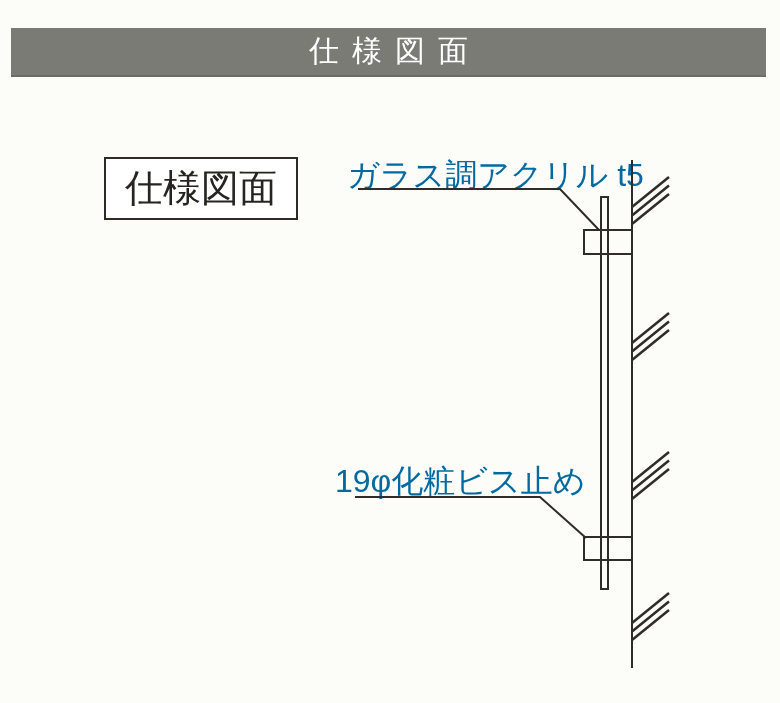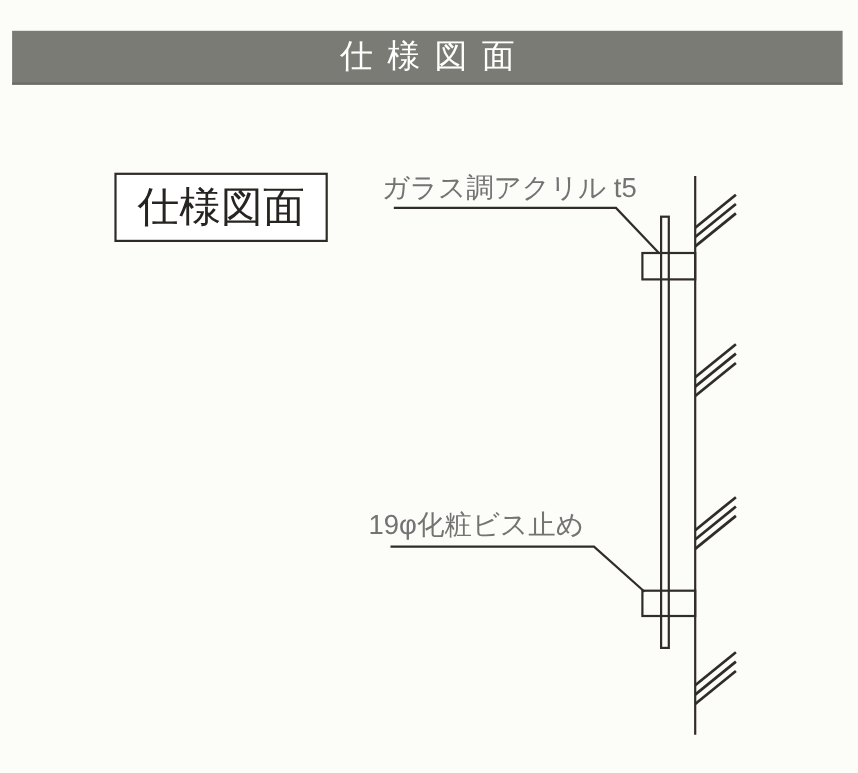--- a/index.html
+++ b/index.html
@@ -22,21 +22,21 @@
   .legend-box{
     position:absolute;left:104px;top:157px;width:190px;height:59px;
     background:#ffffff;border:2px solid #2e2b26;
     display:flex;align-items:center;justify-content:center;
   }
   .legend-box span{
     color:#262420;font-size:38px;white-space:nowrap;
   }
   
   .annotation{
-    position:absolute;color:#737373;font-size:25px;white-space:nowrap;
+    position:absolute;color:#0369a1;font-size:32px;white-space:nowrap;
   }
   .annotation.acrylic{left:347px;top:154px;}
   .annotation.screw{left:335px;top:460px;}
   
   .drawing-svg{position:absolute;left:0;top:0;width:780px;height:703px;}
 </style>
 </head>
 <body>
 
 <div class="title-bar">

